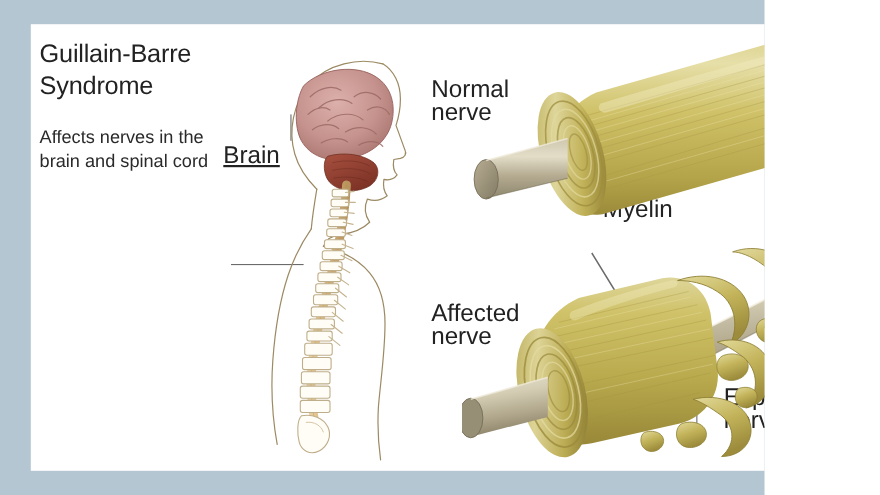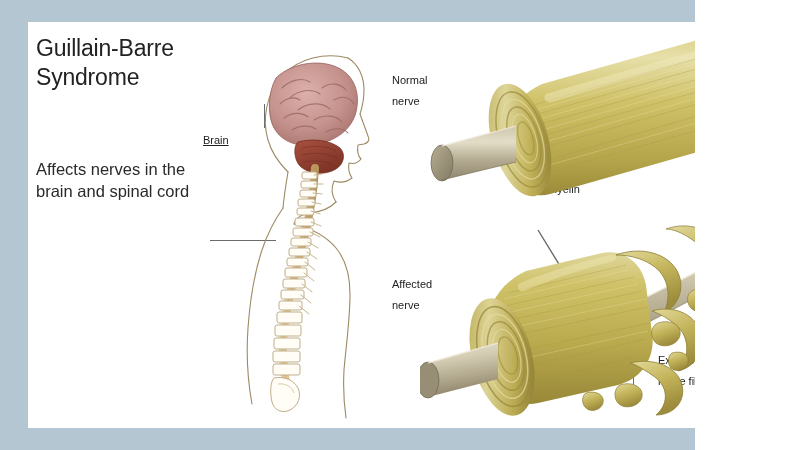--- a/index.html
+++ b/index.html
@@ -45,26 +45,25 @@
     letter-spacing: -0.2px;
   }
   .subtitle {
     position: absolute;
     left: 8px;
     top: 92px;
     width: 180px;
     font-size: 16.5px;
     line-height: 22px;
     color: #2a2a2a;
-    margin-top: 44px;
   }
 
   .label {
     position: absolute;
-    font-size: 11px;
+    font-size: 22px;
     line-height: 21px;
     color: #222222;
     white-space: pre-line;
   }
   .label-brain      { left: 175px; top: 108px; text-decoration: underline; }
   .label-spinal     { left: 118px; top: 210px; }
   .label-normal     { left: 364px; top: 48px;  }
   .label-myelin     { left: 520px; top: 157px; }
   .label-affected   { left: 364px; top: 232px; margin-top: 20px; }
   .label-exposed    { left: 630px; top: 328px; }

